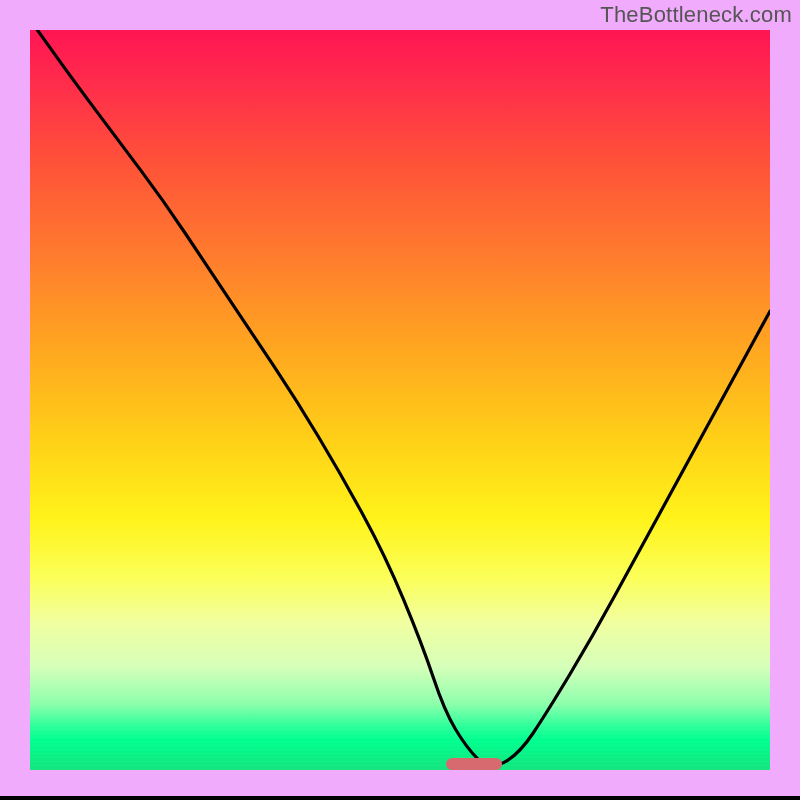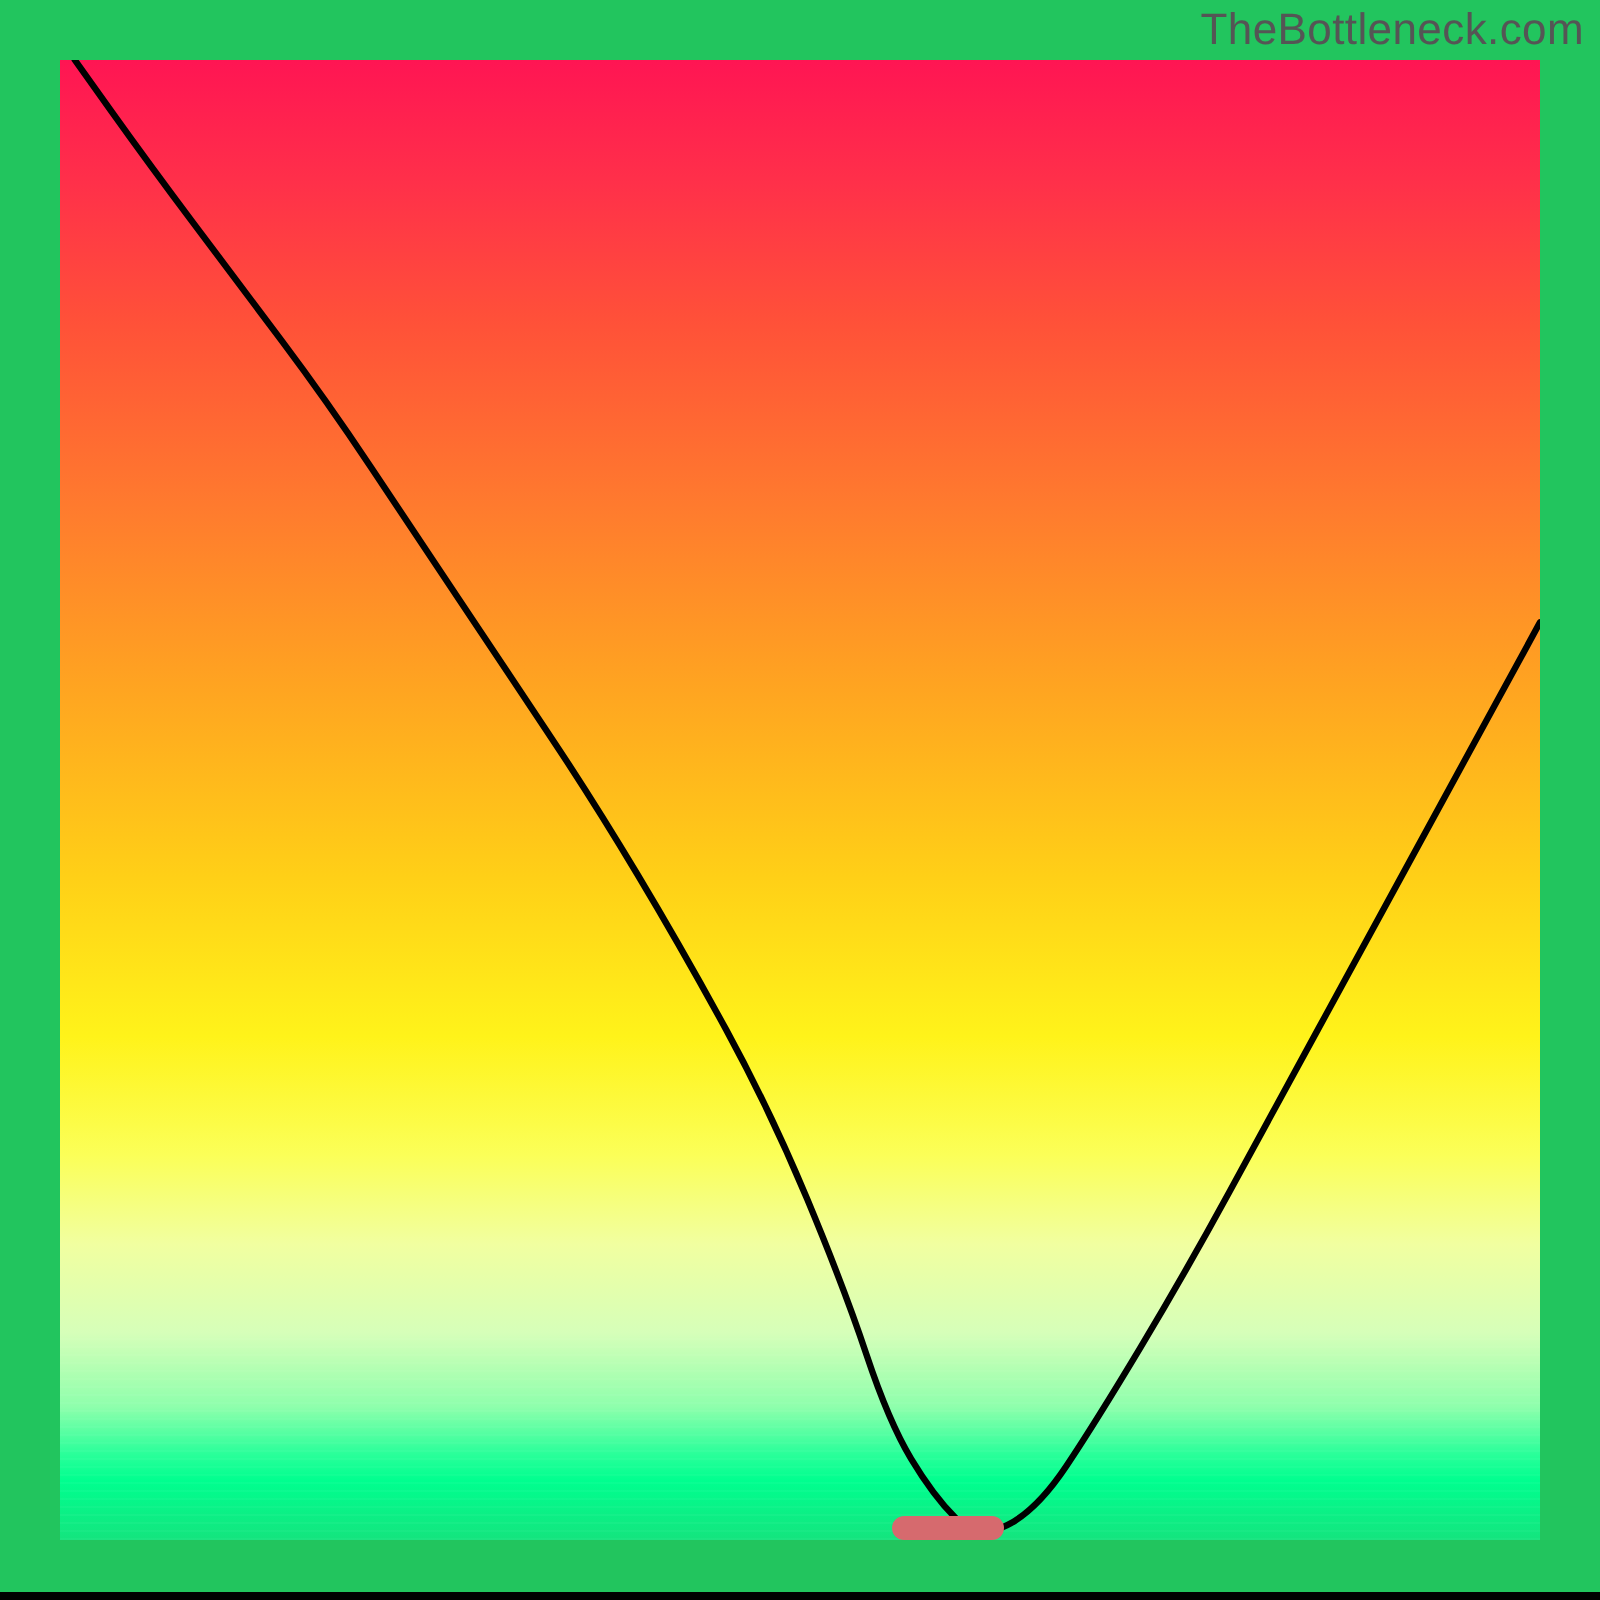--- a/index.html
+++ b/index.html
@@ -8,21 +8,21 @@
     width: 800px;
     height: 800px;
     overflow: hidden;
     background: #000;
     font-family: Arial, Helvetica, sans-serif;
   }
   .frame {
     position: relative;
     width: 800px;
     height: 796px;
-    background: #22c55e;
+    background: #f0abfc;
   }
   .watermark {
     position: absolute;
     top: 2px;
     right: 8px;
     color: #555;
     font-size: 22px;
     font-weight: 500;
     letter-spacing: 0.2px;
     z-index: 30;

